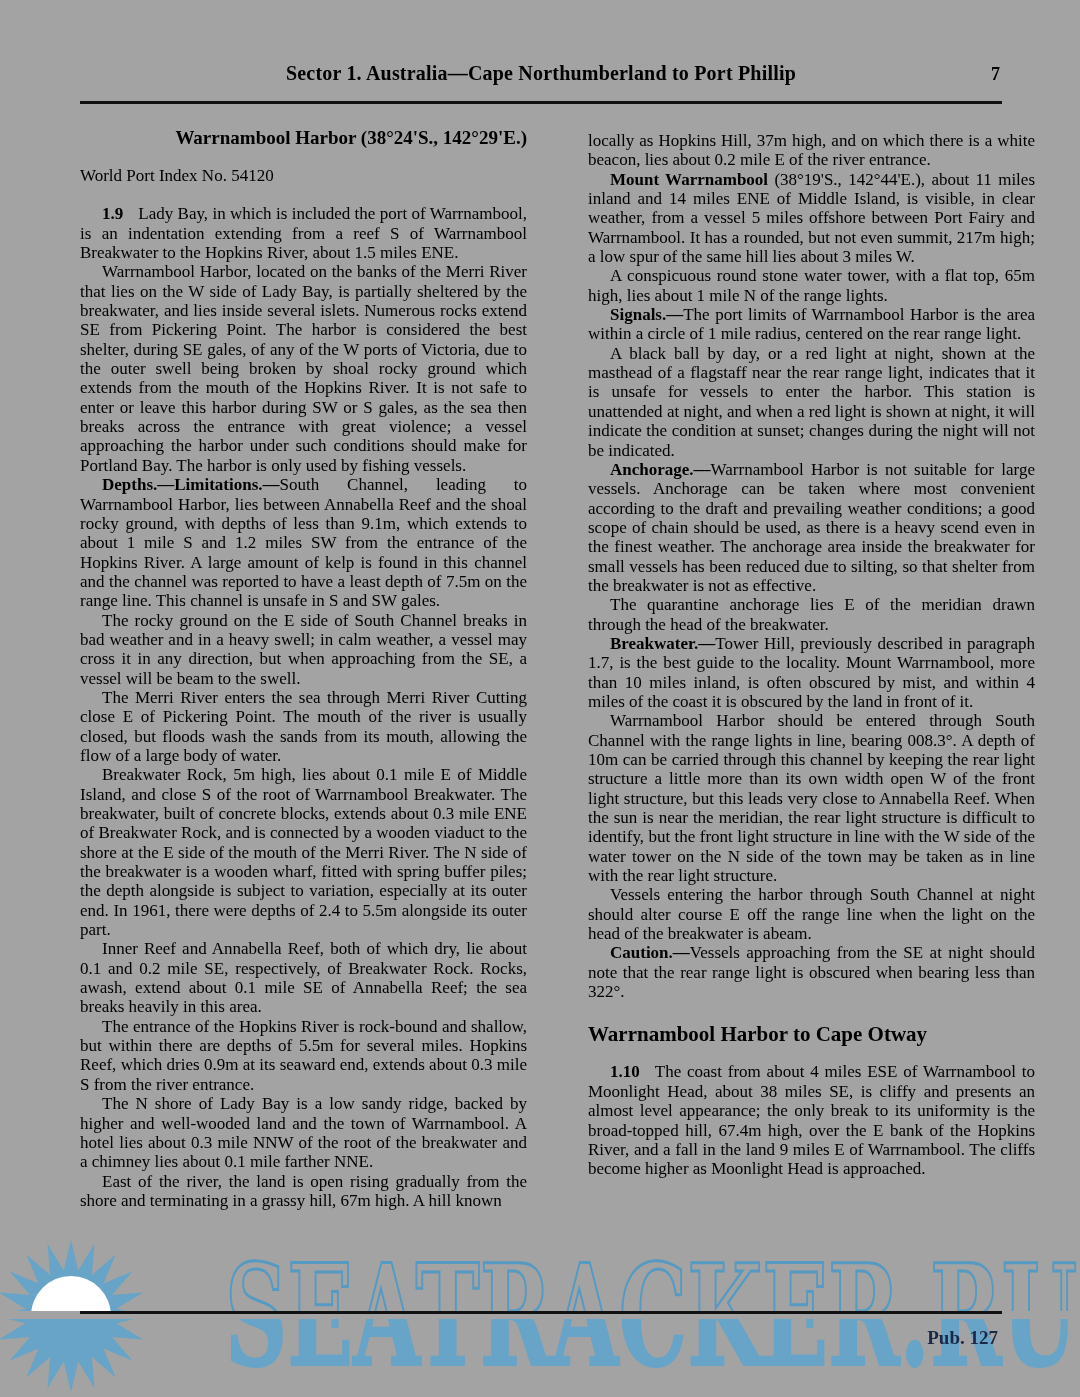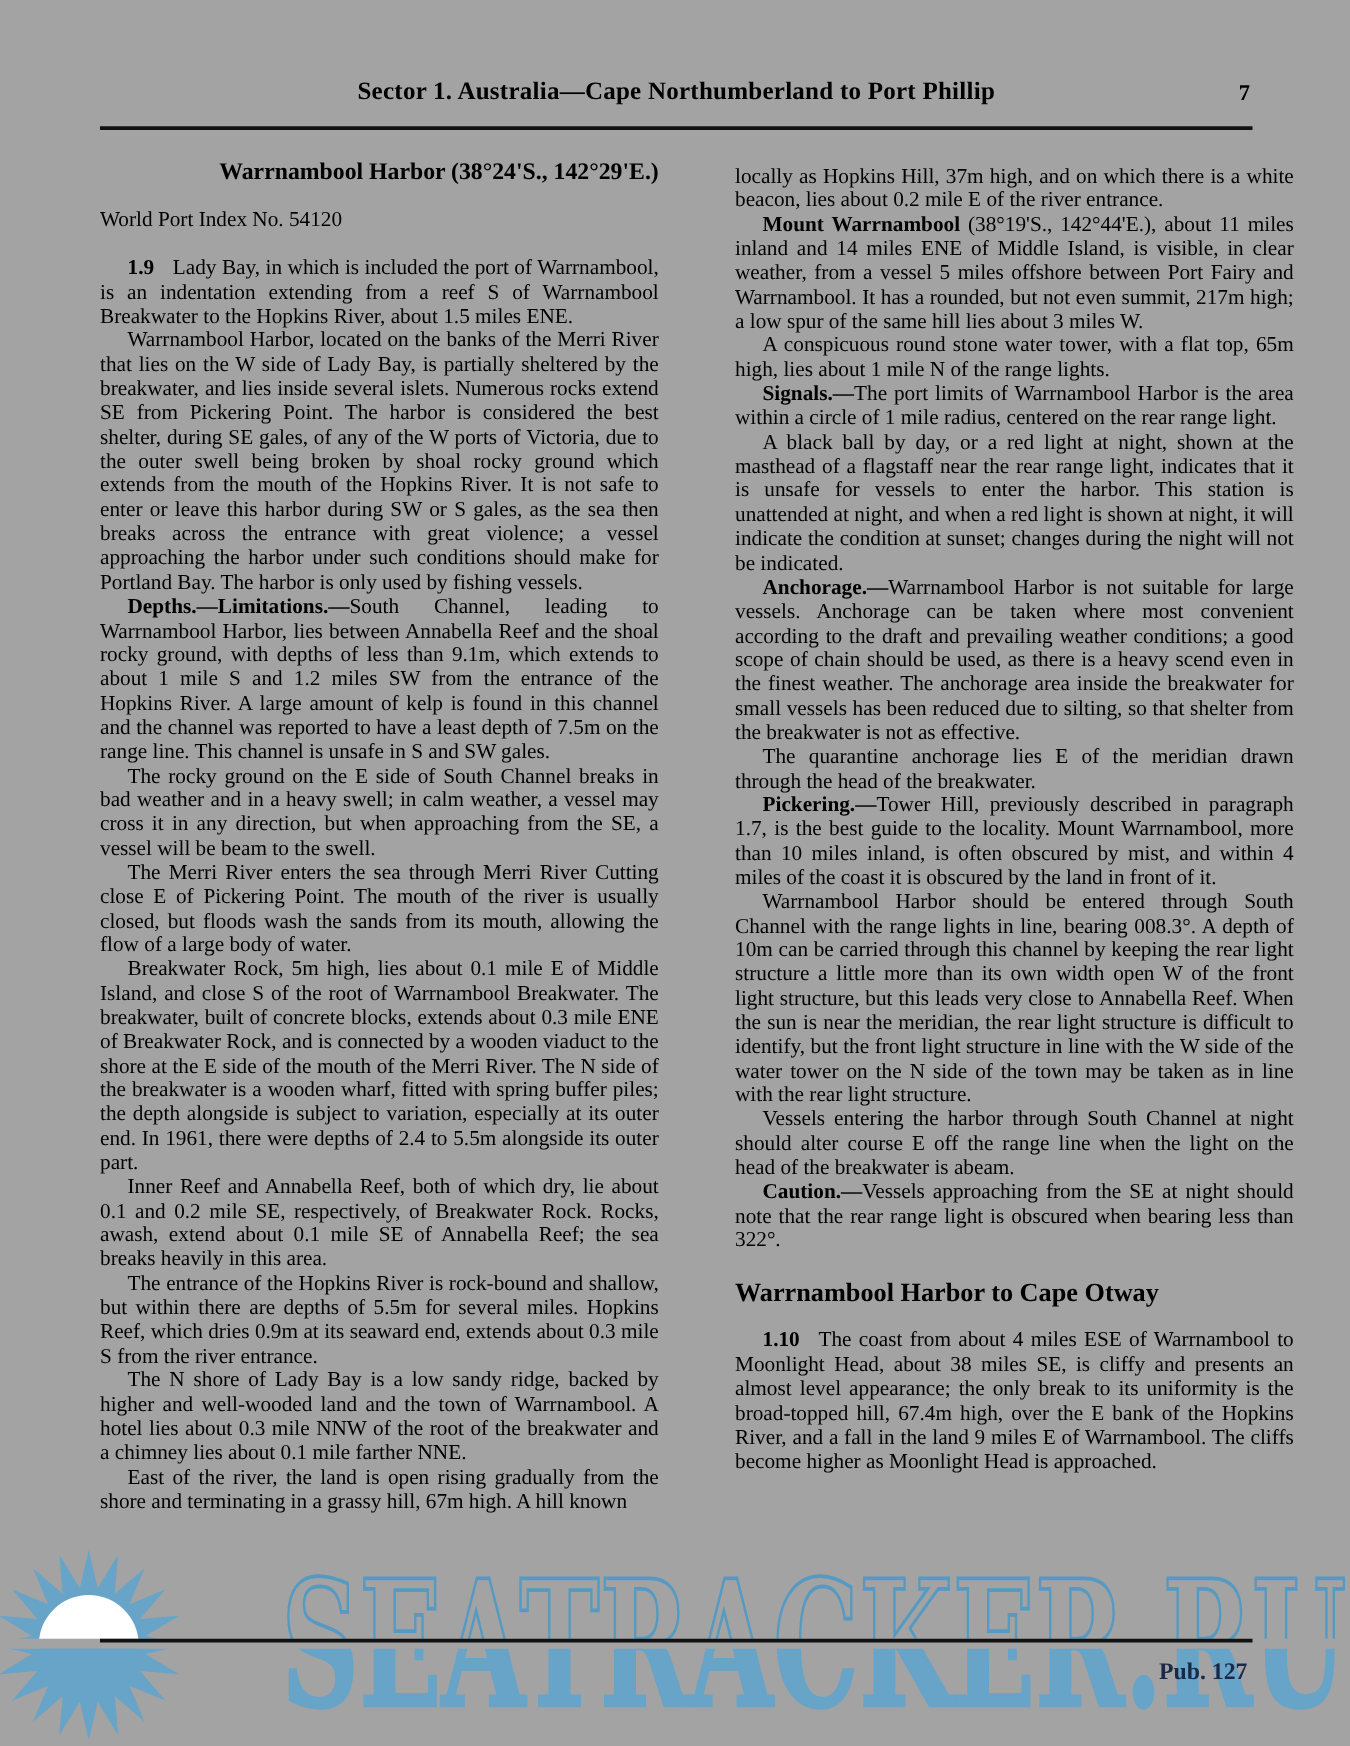--- a/index.html
+++ b/index.html
@@ -142,21 +142,21 @@
 
   <div class="col right">
     <div id="right-col-body">
         <p class="body-para noindent">locally as Hopkins Hill, 37m high, and on which there is a white beacon, lies about 0.2 mile E of the river entrance.</p>
         <p class="body-para"><b>Mount Warrnambool </b>(38°19'S., 142°44'E.), about 11 miles inland and 14 miles ENE of Middle Island, is visible, in clear weather, from a vessel 5 miles offshore between Port Fairy and Warrnambool. It has a rounded, but not even summit, 217m high; a low spur of the same hill lies about 3 miles W.</p>
         <p class="body-para">A conspicuous round stone water tower, with a flat top, 65m high, lies about 1 mile N of the range lights.</p>
         <p class="body-para"><b>Signals.—</b>The port limits of Warrnambool Harbor is the area within a circle of 1 mile radius, centered on the rear range light.</p>
         <p class="body-para">A black ball by day, or a red light at night, shown at the masthead of a flagstaff near the rear range light, indicates that it is unsafe for vessels to enter the harbor. This station is unattended at night, and when a red light is shown at night, it will indicate the condition at sunset; changes during the night will not be indicated.</p>
         <p class="body-para"><b>Anchorage.—</b>Warrnambool Harbor is not suitable for large vessels. Anchorage can be taken where most convenient according to the draft and prevailing weather conditions; a good scope of chain should be used, as there is a heavy scend even in the finest weather. The anchorage area inside the breakwater for small vessels has been reduced due to silting, so that shelter from the breakwater is not as effective.</p>
         <p class="body-para">The quarantine anchorage lies E of the meridian drawn through the head of the breakwater.</p>
-        <p class="body-para"><b>Pickering.—</b>Tower Hill, previously described in paragraph 1.7, is the best guide to the locality. Mount Warrnambool, more than 10 miles inland, is often obscured by mist, and within 4 miles of the coast it is obscured by the land in front of it.</p>
+        <p class="body-para"><b>Breakwater.—</b>Tower Hill, previously described in paragraph 1.7, is the best guide to the locality. Mount Warrnambool, more than 10 miles inland, is often obscured by mist, and within 4 miles of the coast it is obscured by the land in front of it.</p>
         <p class="body-para">Warrnambool Harbor should be entered through South Channel with the range lights in line, bearing 008.3°. A depth of 10m can be carried through this channel by keeping the rear light structure a little more than its own width open W of the front light structure, but this leads very close to Annabella Reef. When the sun is near the meridian, the rear light structure is difficult to identify, but the front light structure in line with the W side of the water tower on the N side of the town may be taken as in line with the rear light structure.</p>
         <p class="body-para">Vessels entering the harbor through South Channel at night should alter course E off the range line when the light on the head of the breakwater is abeam.</p>
         <p class="body-para"><b>Caution.—</b>Vessels approaching from the SE at night should note that the rear range light is obscured when bearing less than 322°.</p>
         <h2 class="section-heading">Warrnambool Harbor to Cape Otway</h2>
         <p class="body-para"><b class="lead-num">1.10</b>The coast from about 4 miles ESE of Warrnambool to Moonlight Head, about 38 miles SE, is cliffy and presents an almost level appearance; the only break to its uniformity is the broad-topped hill, 67.4m high, over the E bank of the Hopkins River, and a fall in the land 9 miles E of Warrnambool. The cliffs become higher as Moonlight Head is approached.</p>
       </div>
   </div>
 
   <div class="rule bottom"></div>
   <div class="pub-label">Pub. 127</div>

